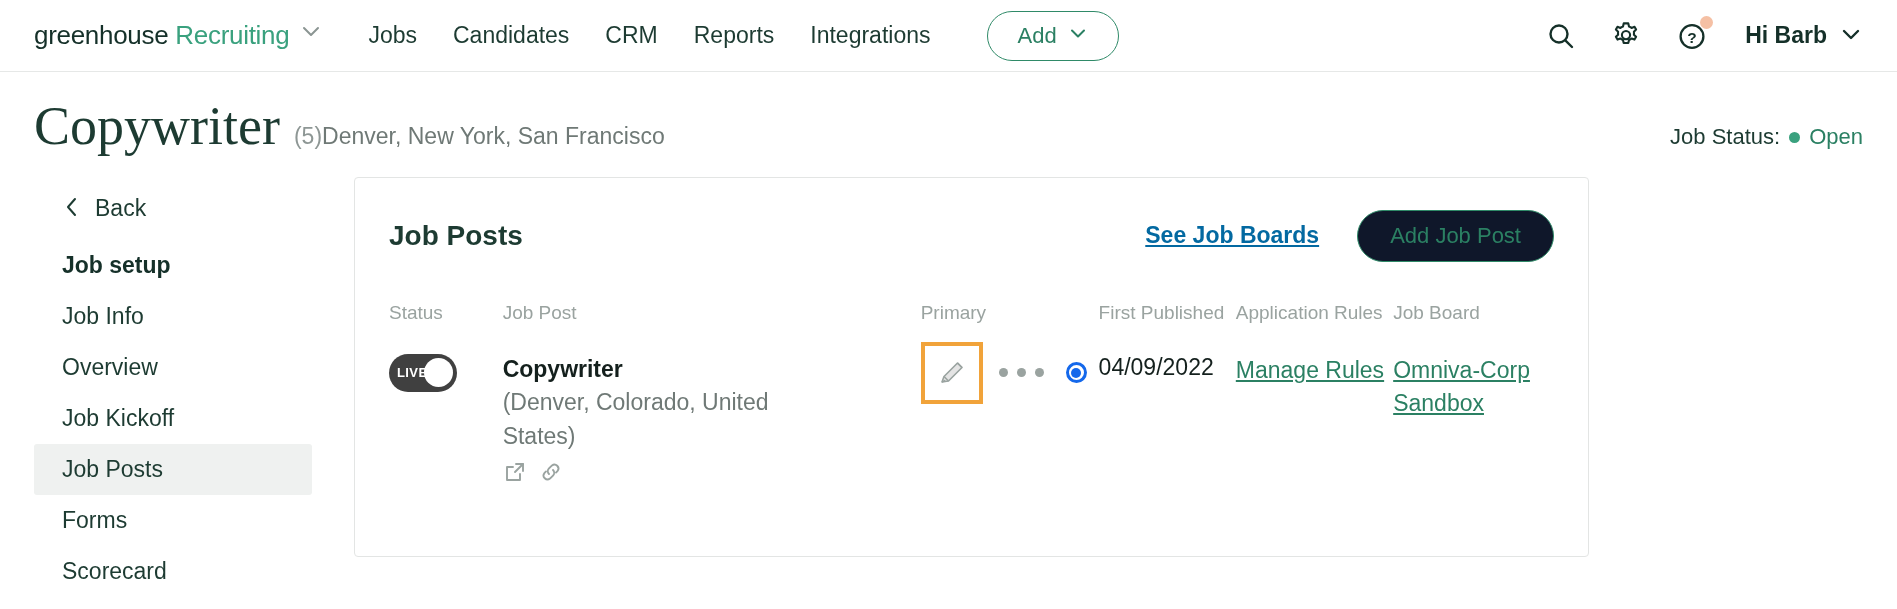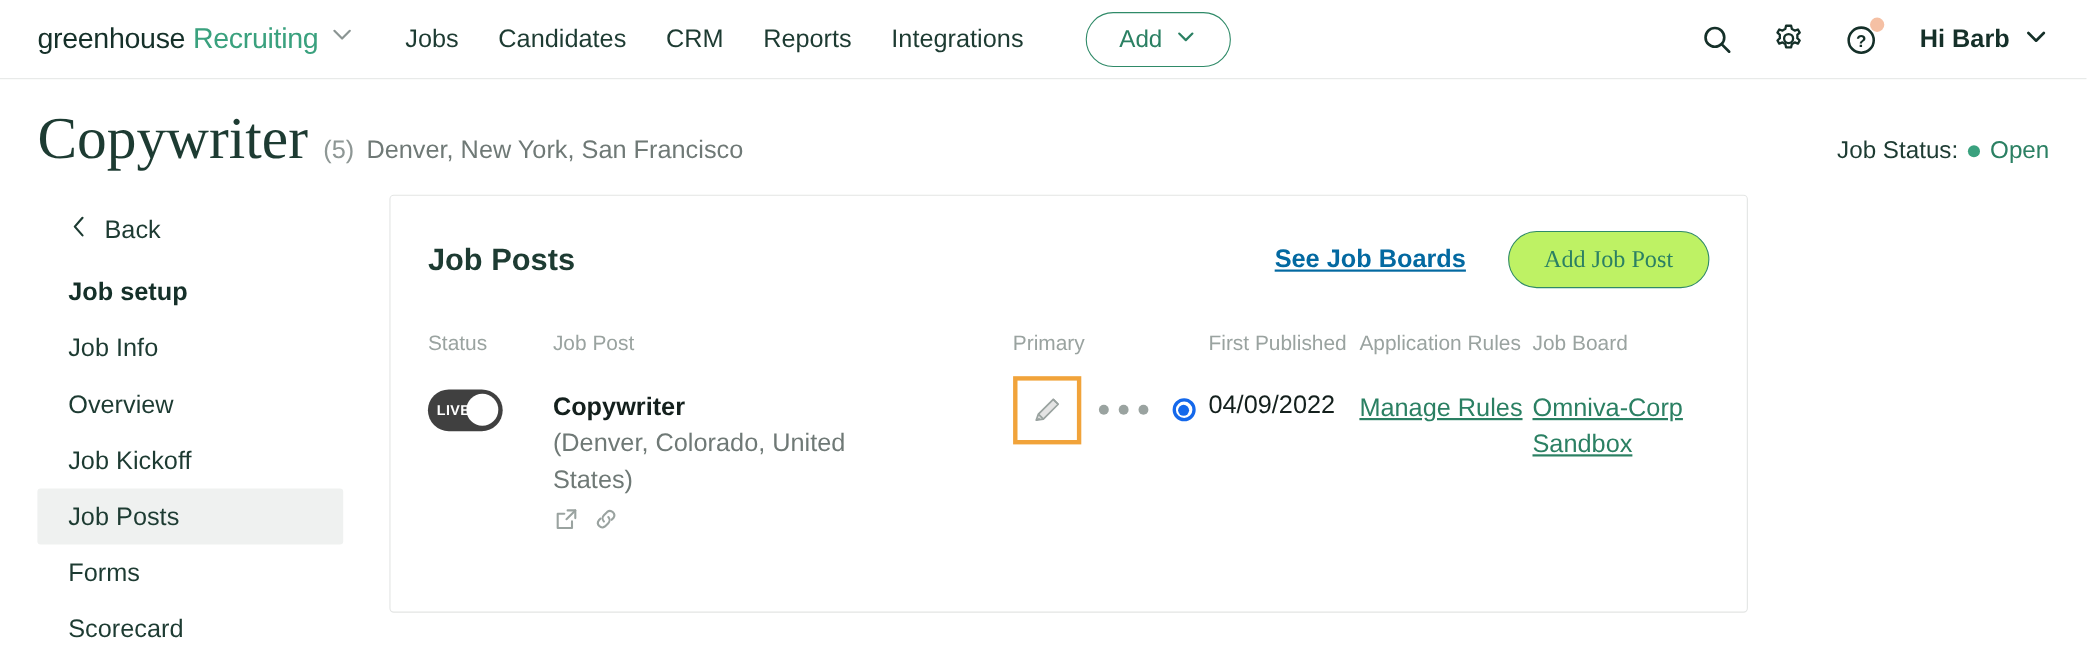--- a/index.html
+++ b/index.html
@@ -126,21 +126,21 @@
   }
   .page-count {
     font-size: 23px;
     color: #8e9795;
     margin-left: 14px;
     white-space: nowrap;
   }
   .page-locations {
     font-size: 23px;
     color: #6f7976;
-    margin-left: 11px;
+    margin-left: 0;
     white-space: nowrap;
   }
   .job-status {
     margin-left: auto;
     display: flex;
     align-items: center;
     gap: 9px;
     font-size: 22px;
     white-space: nowrap;
   }
@@ -226,24 +226,24 @@
     text-decoration: underline;
     cursor: pointer;
     white-space: nowrap;
     font-weight: bold;
   }
   .add-post-btn {
     height: 52px;
     padding: 0 32px;
     border: 1.6px solid #2f8a68;
     border-radius: 27px;
-    background: #bef264;
+    background: #0f172a;
     color: #2b8063;
     font-size: 22px;
-    font-family: Liberation Serif, serif;
+    font-family: Liberation Sans, sans-serif;
     cursor: pointer;
     white-space: nowrap;
   }
 
   
   .tbl { width: 100%; border-collapse: collapse; }
   .tbl th {
     font-size: 19px;
     font-weight: normal;
     color: #9aa3a0;

